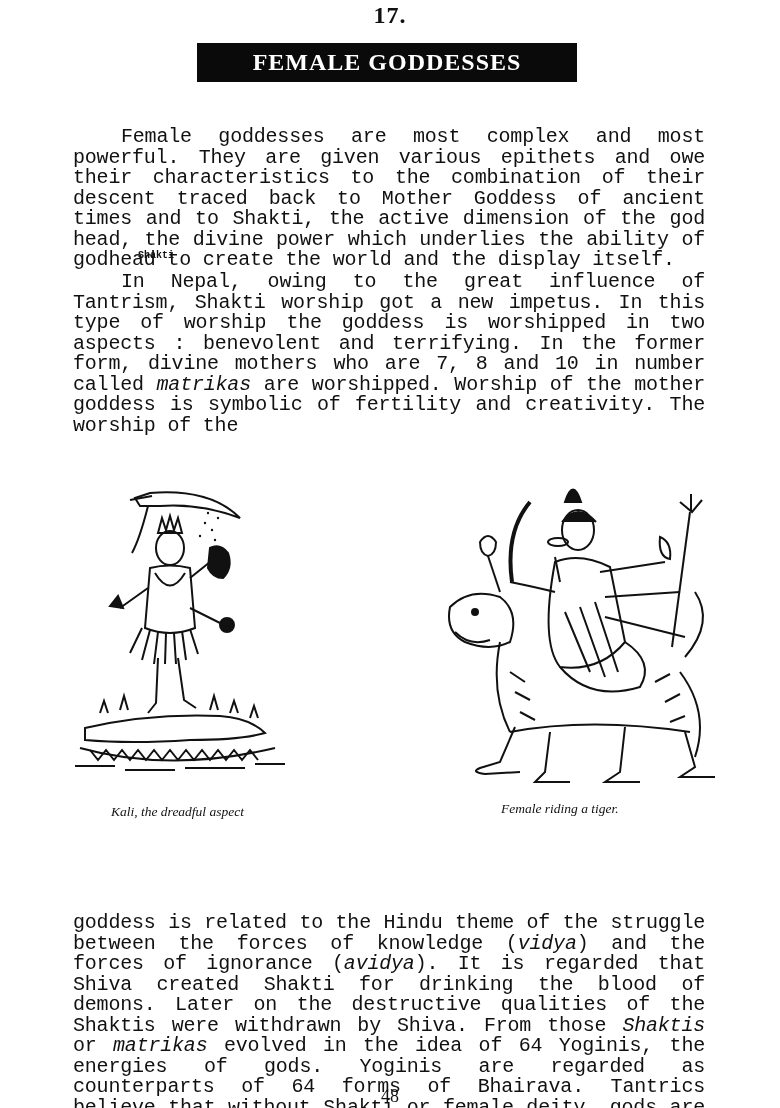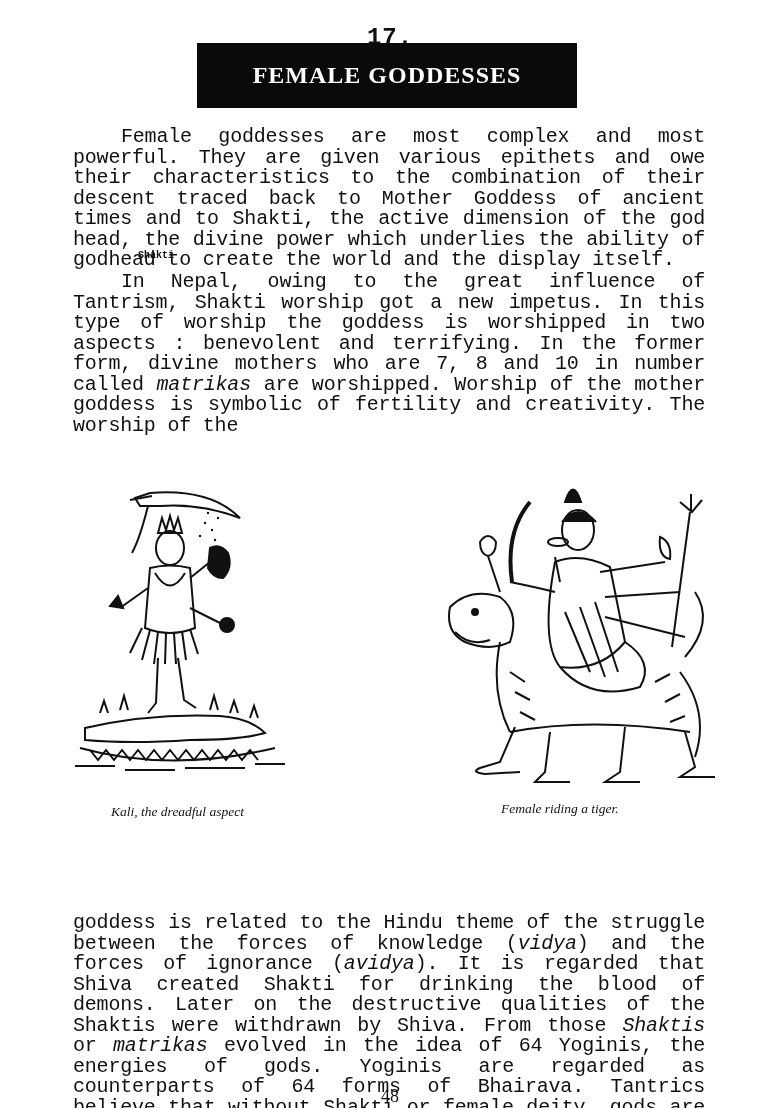--- a/index.html
+++ b/index.html
@@ -3,24 +3,24 @@
 <meta charset="utf-8">
 <style>
   html, body { margin: 0; padding: 0; background: #ffffff; }
   body {
     width: 780px; height: 1108px; position: relative; overflow: hidden;
     font-family: "DejaVu Serif", "Liberation Serif", serif;
     color: #111;
   }
   .chapter-num {
     position: absolute; left: 0; right: 0; top: 2px; text-align: center;
-    font-family: Liberation Mono, monospace; font-weight: bold; font-size: 24px; letter-spacing: 1px; margin-top: 22px;
+    font-family: Liberation Serif, serif; font-weight: bold; font-size: 24px; letter-spacing: 1px;
   }
   .title-bar {
-    position: absolute; left: 197px; top: 43px; width: 380px; height: 65px;
+    position: absolute; left: 197px; top: 43px; width: 380px; height: 39px;
     background: #0a0a0a; color: #fff; display: flex; align-items: center; justify-content: center;
     font-family: "Liberation Serif", serif; font-weight: bold; font-size: 24px; letter-spacing: 1px;
   }
   .para {
     position: absolute; left: 73px; width: 632px;
     font-size: 20px; line-height: 20.5px; text-align: justify; margin: 0;
     font-family: Liberation Mono, monospace; letter-spacing: -0.2px;
   }
   .para .indent { display: inline-block; width: 48px; }
   .para i { font-style: italic; }

